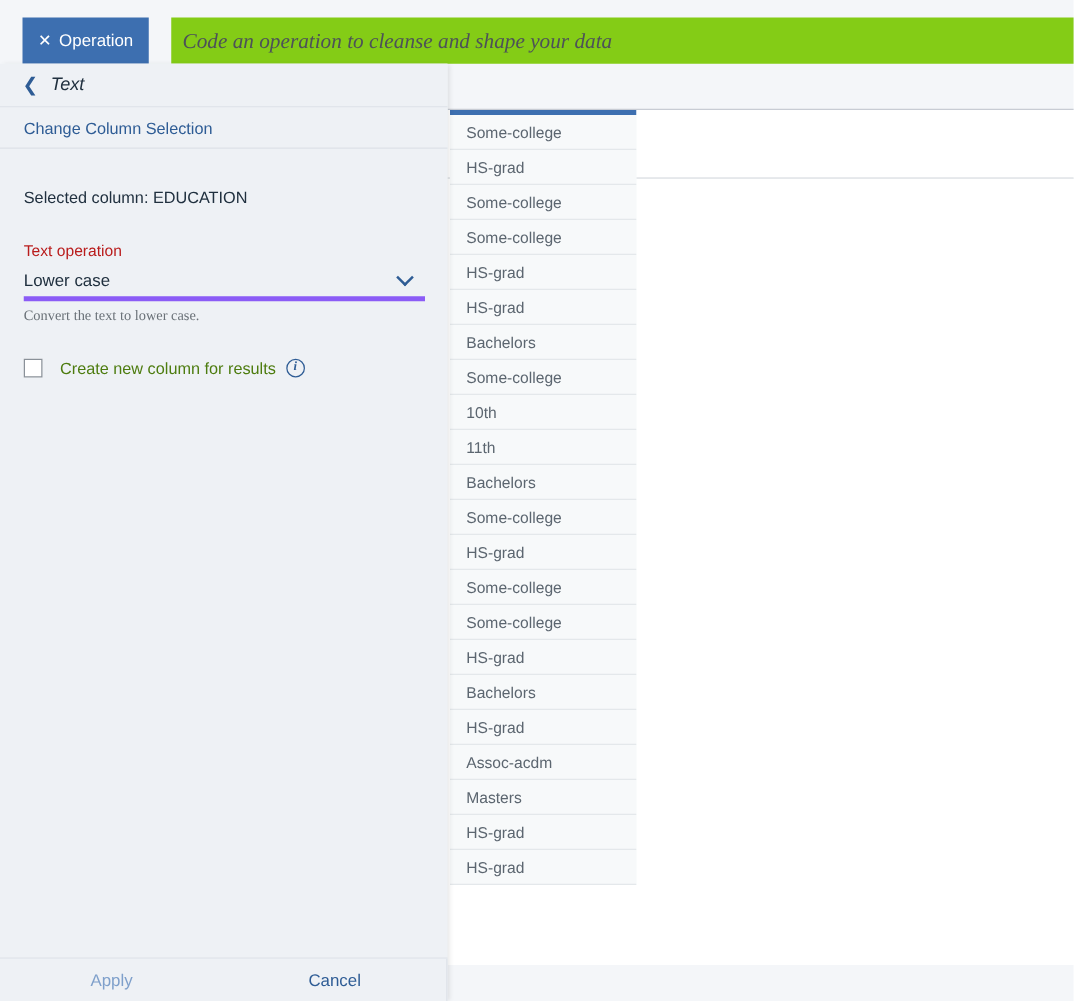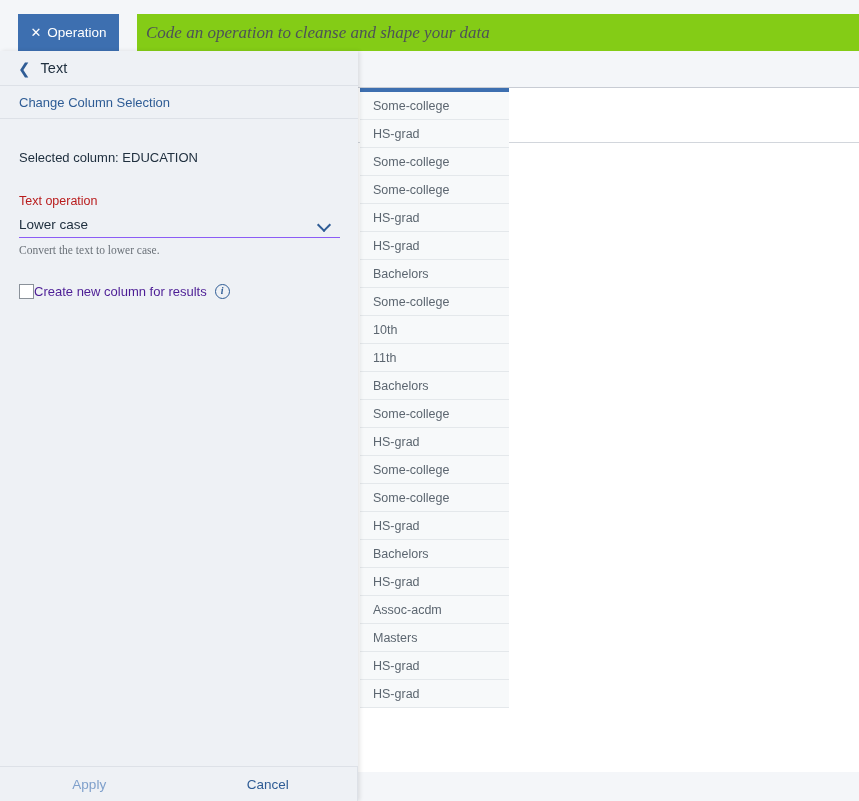--- a/index.html
+++ b/index.html
@@ -173,20 +173,21 @@
   .back-chev {
     color: #2e5c95;
     font-size: 15px;
     line-height: 1;
     margin-right: 10px;
     display: inline-block;
   }
   .panel-head-title {
     font-size: 14.5px;
     color: #20303f;
+    font-style: italic;
   }
   .panel-subbar {
     height: 33px;
     background: #eef1f5;
     border-bottom: 1px solid #dde1e7;
     display: flex;
     align-items: center;
     padding-left: 19px;
     box-sizing: border-box;
   }
@@ -203,24 +204,23 @@
     color: #20303f;
     padding-top: 31px;
   }
   .field-label {
     font-size: 12.5px;
     color: #b91c1c;
     margin-top: 29px;
   }
   .select-row {
     margin-top: 9px;
-    border-bottom: 1px solid #8b5cf6;
+    border-bottom: 4px solid #8b5cf6;
     padding-bottom: 5px;
     display: flex;
-    align-items: center;
     justify-content: space-between;
     cursor: pointer;
     width: 321px;
   }
   .select-value {
     font-size: 13.5px;
     color: #20303f;
   }
   .select-chev {
     color: #2e5c95;
@@ -252,21 +252,22 @@
   .checkbox {
     width: 15px; height: 15px;
     border: 1px solid #8a9199;
     background: #ffffff;
     box-sizing: border-box;
     cursor: pointer;
     flex: none;
   }
   .check-label {
     font-size: 13px;
-    color: #4c1d95;
+    color: #4d7c0f;
+    margin-left: 14px;
   }
   .info-icon {
     margin-left: 8px;
     width: 15px; height: 15px;
     border-radius: 50%;
     border: 1.2px solid #2e5c95;
     color: #2e5c95;
     font-size: 10px;
     line-height: 12.5px;
     text-align: center;

